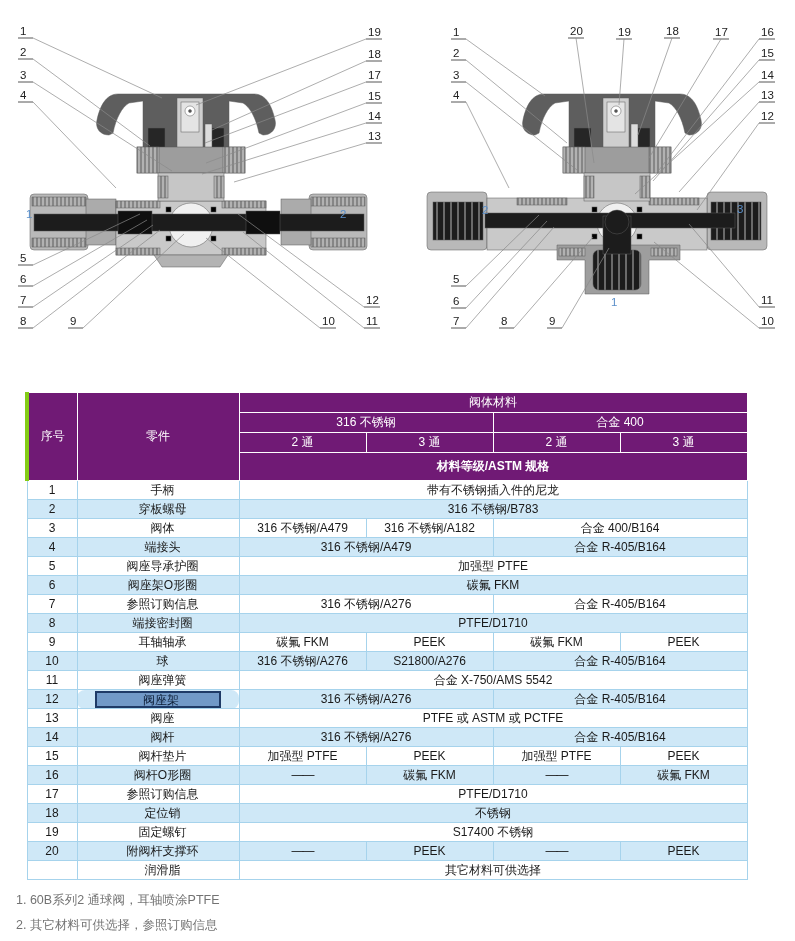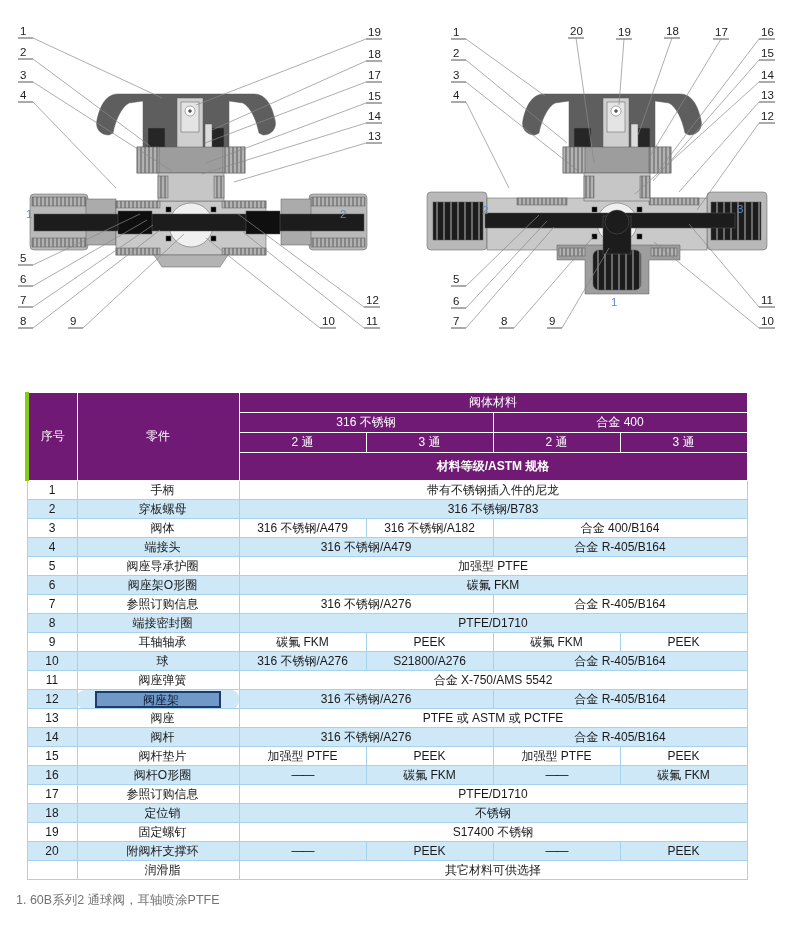--- a/index.html
+++ b/index.html
@@ -490,13 +490,14 @@
           <td></td>
           <td class="part">润滑脂</td>
           <td colspan="4">其它材料可供选择</td>
         </tr>
   </tbody>
 </table>
 </div>
 
 <div class="footnotes">
   <div>1. 60B系列2 通球阀，耳轴喷涂PTFE</div>
+  <div>2. 其它材料可供选择，参照订购信息</div>
 </div>
 
 </body></html>

